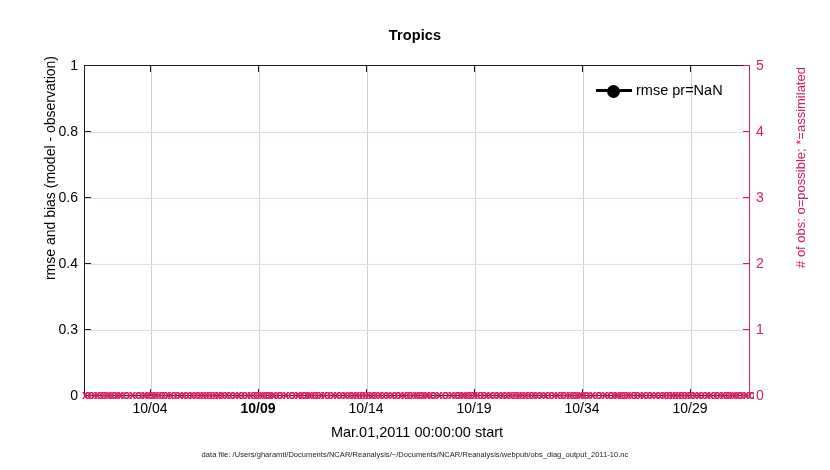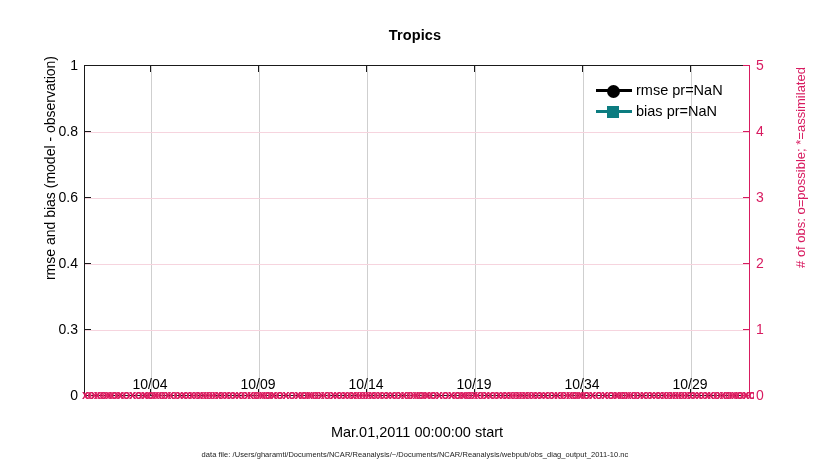--- a/index.html
+++ b/index.html
@@ -116,21 +116,21 @@
   .ylabel-right {
     position: absolute;
     left: 756px;
     font-size: 14px;
     color: #d81b60;
     line-height: 14px;
     text-align: left;
   }
   .xlabel-tick {
     position: absolute;
-    top: 376px;
+    top: 400px;
     width: 80px;
     margin-left: -40px;
     text-align: center;
     font-size: 14px;
     color: #000000;
   }
 
   
   #ylabel-axis-left {
     position: absolute;
@@ -328,43 +328,36 @@
   </div>
 
 <div class="ylabel-right" style="top:58px;">5</div>
 <div class="ylabel-right" style="top:124px;">4</div>
 <div class="ylabel-right" style="top:190px;">3</div>
 <div class="ylabel-right" style="top:256px;">2</div>
 <div class="ylabel-right" style="top:322px;">1</div>
 <div class="ylabel-right" style="top:388px;">0</div>
 
 <div class="xlabel-tick" style="left:150px;">10/04</div>
-<div class="xlabel-tick" style="left:258px;">10/09</div>
+<div class="xlabel-tick" style="left:258px;font-weight:bold;">10/09</div>
 <div class="xlabel-tick" style="left:366px;">10/14</div>
 <div class="xlabel-tick" style="left:474px;">10/19</div>
 <div class="xlabel-tick" style="left:582px;">10/34</div>
 <div class="xlabel-tick" style="left:690px;">10/29</div>
 
 <div id="ylabel-axis-left">rmse and bias (model - observation)</div>
 <div id="ylabel-axis-right"># of obs: o=possible; *=assimilated</div>
 <div id="xlabel-axis">Mar.01,2011 00:00:00 start</div>
 
 <div id="obs-band">oxoxoxoxoxoxoxoxoxoxoxoxoxoxoxoxoxoxoxoxoxoxoxoxoxoxoxoxoxoxoxoxoxoxoxoxoxoxoxoxoxoxoxoxoxoxoxoxoxoxoxoxoxoxoxoxoxoxoxoxoxoxoxoxoxoxoxoxoxoxoxoxoxoxoxoxoxoxoxoxoxoxoxoxoxoxoxoxoxoxoxoxoxoxoxoxoxoxoxoxoxoxoxoxoxoxoxoxoxoxoxoxoxoxoxoxoxoxoxoxox</div>
 <div id="obs-band-2">xoxoxoxoxoxoxoxoxoxoxoxoxoxoxoxoxoxoxoxoxoxoxoxoxoxoxoxoxoxoxoxoxoxoxoxoxoxoxoxoxoxoxoxoxoxoxoxoxoxoxoxoxoxoxoxoxoxoxoxoxoxoxoxoxoxoxoxoxoxoxoxoxoxoxoxoxoxoxoxoxoxoxoxoxoxoxoxoxoxoxoxoxoxoxoxoxoxoxoxoxoxoxoxoxoxoxoxoxoxoxoxoxoxoxoxoxoxoxoxoxo</div>
 
 <div id="legend">
   <div class="legend-row">
     <span class="legend-marker">
       <span class="legend-line" style="background:#000000;"></span>
       <span class="legend-dot" style="background:#000000;"></span>
     </span>
     <span class="legend-text">rmse pr=NaN</span>
   </div>
-  <div class="legend-row">
-    <span class="legend-marker">
-      <span class="legend-line" style="background:#0c7c80;"></span>
-      <span class="legend-square" style="background:#0c7c80;"></span>
-    </span>
-    <span class="legend-text">bias pr=NaN</span>
-  </div>
 </div>
 
 <div id="caption">data file: /Users/gharamti/Documents/NCAR/Reanalysis/~/Documents/NCAR/Reanalysis/webpub/obs_diag_output_2011-10.nc</div>
 
 </body></html>

